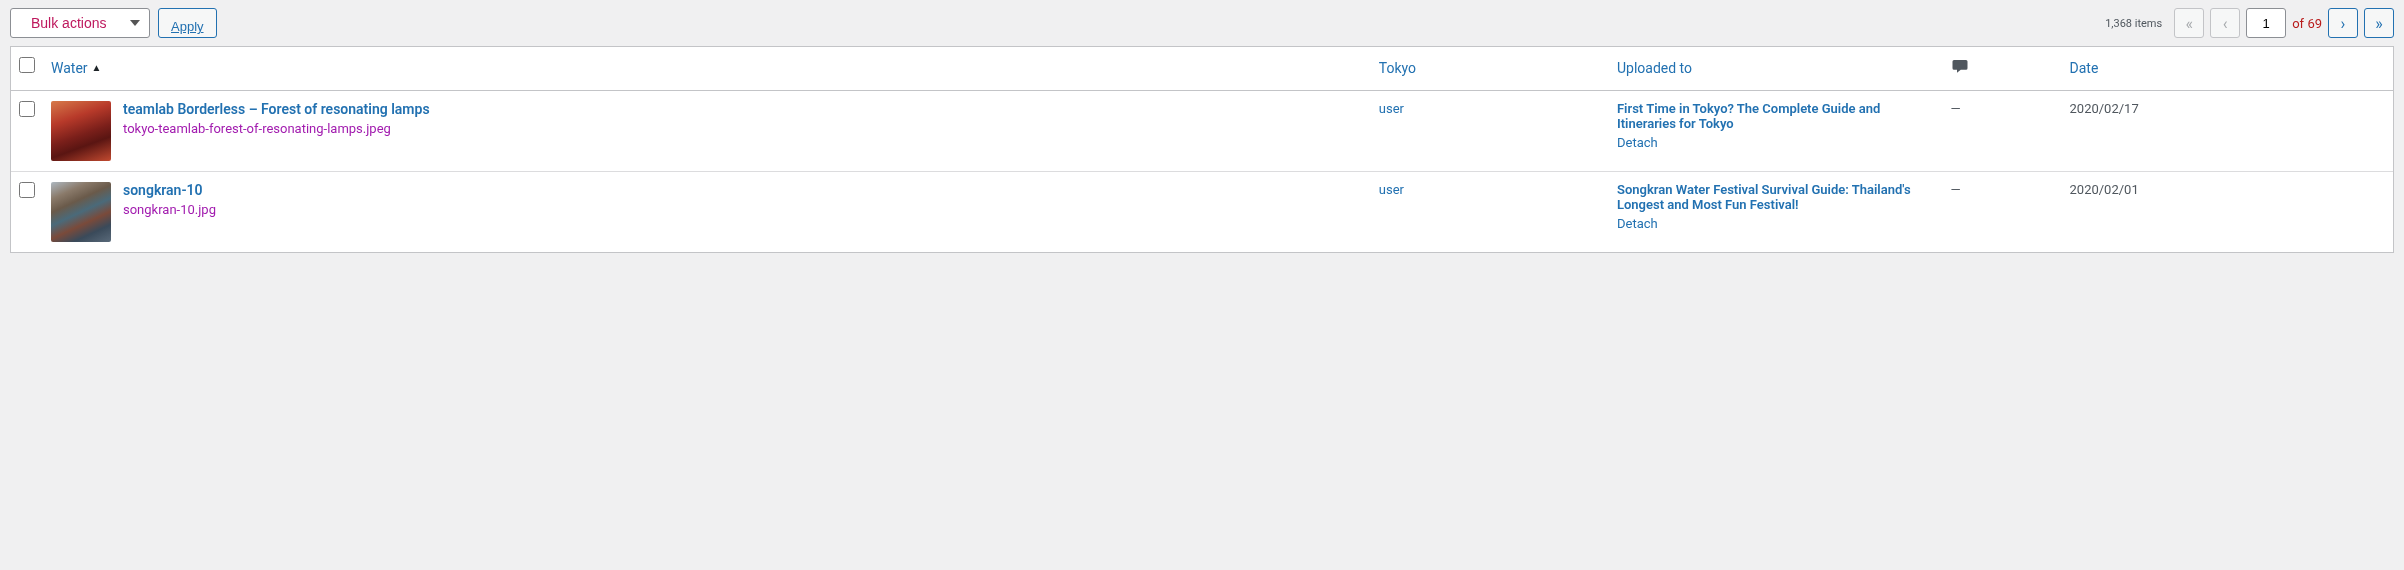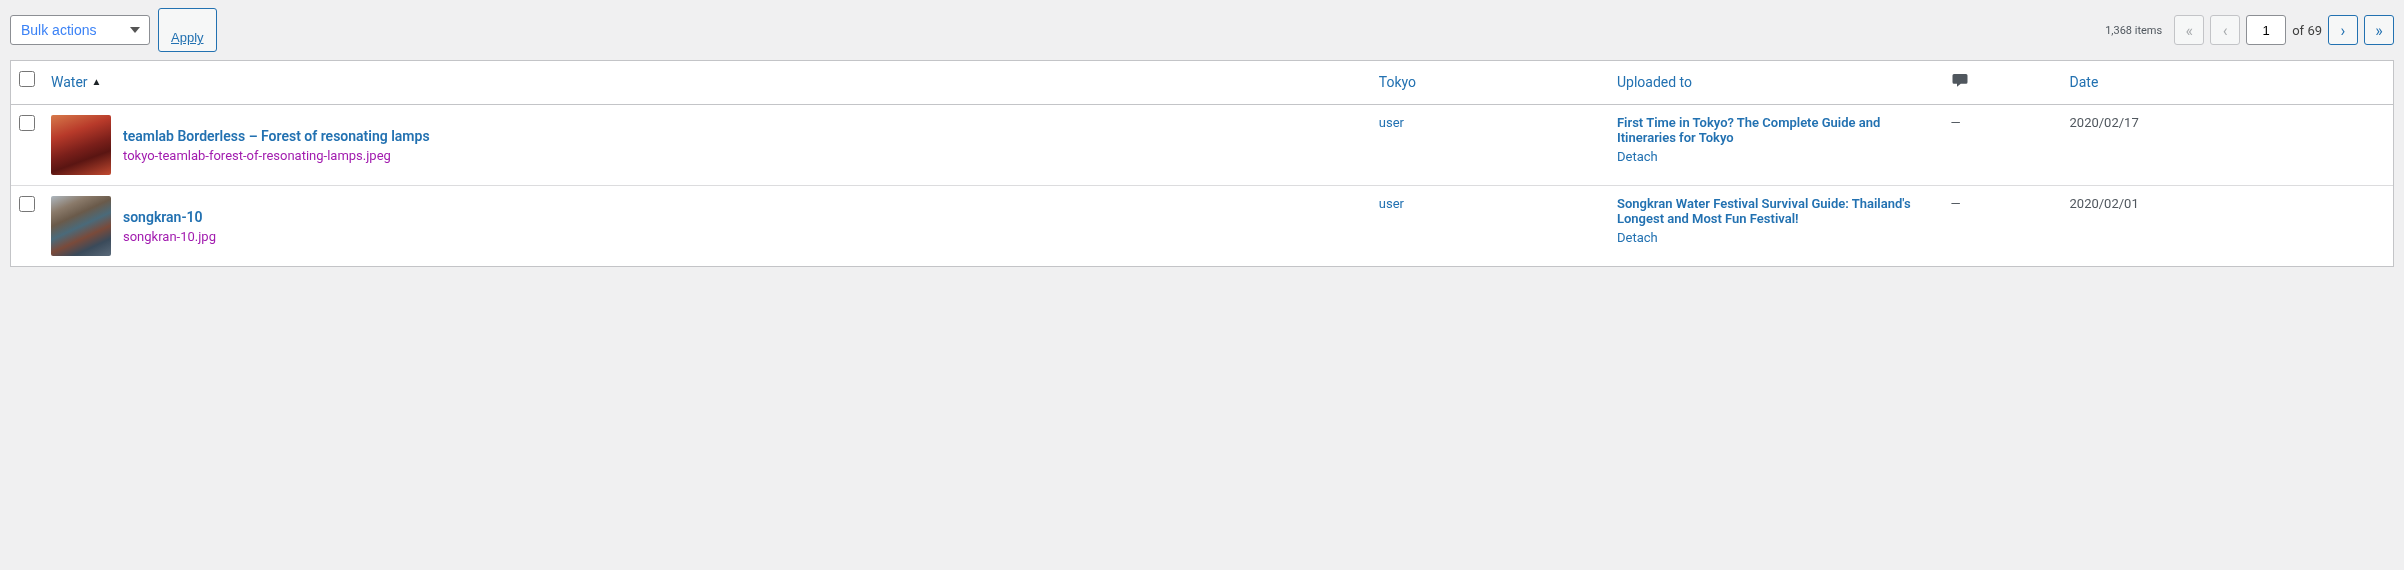--- a/index.html
+++ b/index.html
@@ -26,23 +26,23 @@
     .bulk-select {
       position: relative;
       display: inline-block;
     }
     .bulk-select select {
       appearance: none;
       -webkit-appearance: none;
       background: #fff;
       border: 1px solid #8c8f94;
       border-radius: 3px;
-      padding: 6px 32px 6px 10px;
+      padding: 6px 32px 6px 20px;
       font-size: 14px;
-      color: #3b82f6;
+      color: #be185d;
       min-width: 140px;
       height: 30px;
       cursor: pointer;
     }
     .bulk-select::after {
       content: '';
       position: absolute;
       right: 10px;
       top: 50%;
       transform: translateY(-50%);
@@ -50,21 +50,21 @@
       border-right: 5px solid transparent;
       border-top: 6px solid #555;
       pointer-events: none;
     }
     .button {
       background: #f6f7f7;
       border: 1px solid #2271b1;
       border-radius: 3px;
       color: #2271b1;
       font-size: 13px;
-      padding: 21px 12px;
+      padding: 10px 12px;
       cursor: pointer;
       height: 30px;
       text-decoration: underline;
     }
     .tablenav-pages {
       display: flex;
       align-items: center;
       gap: 6px;
     }
     .displaying-num {
@@ -97,21 +97,21 @@
     }
     .current-page {
       border: 1px solid #8c8f94;
       border-radius: 3px;
       width: 40px;
       height: 30px;
       text-align: center;
       font-size: 13px;
       background: #fff;
     }
-    .total-pages { color: #404040; }
+    .total-pages { color: #b91c1c; }
 
     table.wp-list-table {
       width: 100%;
       border: 1px solid #c3c4c7;
       border-collapse: separate;
       border-spacing: 0;
       background: #fff;
     }
     table.wp-list-table thead th,
     table.wp-list-table thead td {
@@ -157,21 +157,21 @@
       padding: 10px;
       vertical-align: top;
       font-size: 13px;
       color: #50575e;
     }
     tbody tr + tr td { border-top: 1px solid #dcdcde; margin-top: 36px; }
 
     .media-cell {
       display: flex;
       gap: 12px;
-      align-items: center;
+      align-items: flex-start;
     }
     .thumb {
       width: 60px;
       height: 60px;
       flex-shrink: 0;
       background: #ddd;
       border-radius: 2px;
     }
     .thumb.lamps {
       background: linear-gradient(160deg, #d77a4a 0%, #b83a2a 30%, #7a1f1a 55%, #5a1512 70%, #c24a30 100%);

